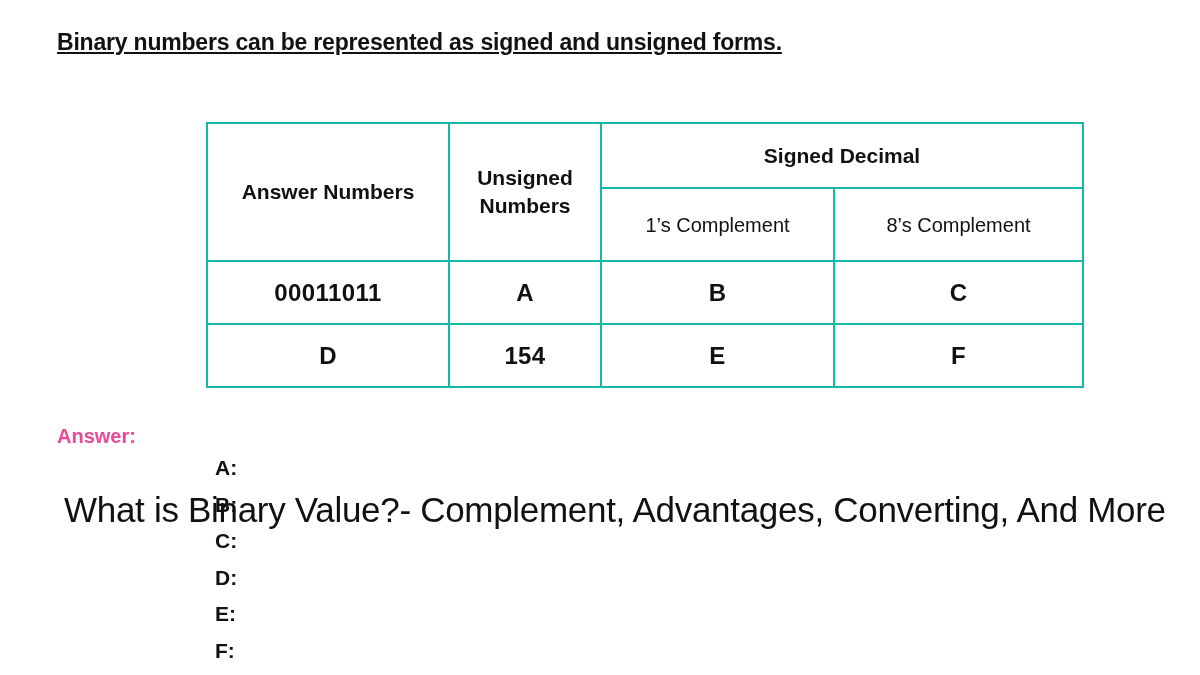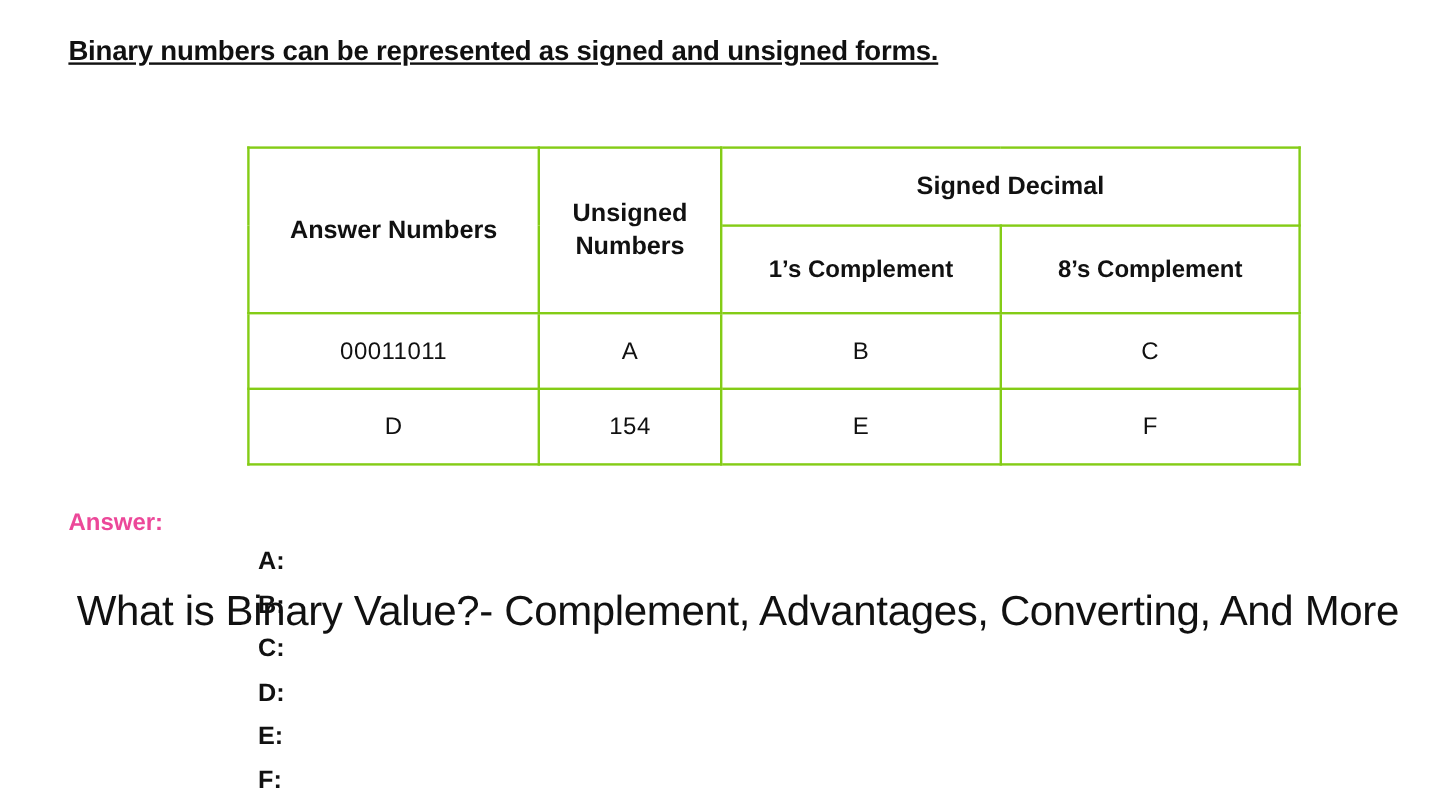--- a/index.html
+++ b/index.html
@@ -48,21 +48,21 @@
     width: 876px;
   }
   table.binary-table {
     border-collapse: collapse;
     table-layout: fixed;
     width: 876px;
     background: #ffffff;
   }
   table.binary-table th,
   table.binary-table td {
-    border: 2px solid #84cc16;
+    border: 2px solid #14b8a6;
     text-align: center;
     vertical-align: middle;
     color: #111111;
     padding: 0;
   }
   .col-binary  { width: 242px; }
   .col-unsign  { width: 152px; }
   .col-ones    { width: 233px; }
   .col-twos    { width: 249px; }
 
@@ -73,27 +73,27 @@
     height: 134px;
   }
   th.hd-span {
     font-size: 21px;
     font-weight: bold;
     line-height: 28px;
     height: 63px;
   }
   th.hd-sub {
     font-size: 20px;
-    font-weight: bold;
+    font-weight: normal;
     line-height: 28px;
     height: 71px;
   }
   td.body-cell {
-    font-size: 20px;
-    font-weight: normal;
+    font-size: 24px;
+    font-weight: bold;
     line-height: 28px;
     height: 61px;
     letter-spacing: 0.4px;
   }
 
   
   .answer-heading {
     position: absolute;
     left: 57px;
     top: 423px;

